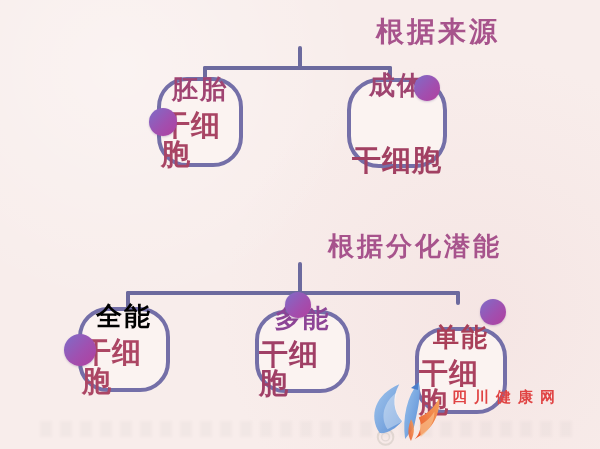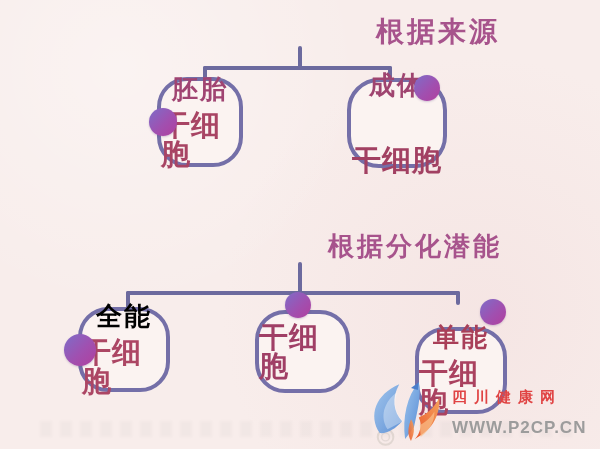--- a/index.html
+++ b/index.html
@@ -101,20 +101,21 @@
   <div class="conn" style="left:126px;top:291px;width:334px;height:4px;"></div>
   <div class="conn" style="left:126px;top:291px;width:4px;height:18px;"></div>
   <div class="conn" style="left:296px;top:291px;width:4px;height:14px;"></div>
   <div class="conn" style="left:456px;top:291px;width:4px;height:14px;"></div>
 
   <div class="node b3">
     <span class="l1">全能</span>
     <span class="l2">干细胞</span>
   </div>
   <div class="node b4">
+    <span class="l1">多能</span>
     <span class="l2">干细胞</span>
   </div>
   <div class="node b5">
     <span class="l1">单能</span>
     <span class="l2">干细胞</span>
   </div>
   <div class="dot d3"></div>
   <div class="dot d4"></div>
   <div class="dot d5"></div>
 
@@ -140,15 +141,14 @@
 
     <path d="M40,62 C37,40 42,18 54,4 C57,18 52,36 49,50 Z" fill="url(#pb)"></path>
     <path d="M54,4 L46,10 L53,12 Z" fill="#4a7ecb"></path>
 
     <path d="M50,62 C66,54 76,40 75,20 C69,32 61,37 54,40 C58,48 55,57 50,62 Z" fill="url(#po)"></path>
     <path d="M56,60 C66,52 70,44 70,34 C65,42 59,46 55,48 Z" fill="#f9c08a" opacity="0.7"></path>
     <path d="M46,64 C50,56 50,48 46,42 C43,50 42,58 46,64 Z" fill="url(#po)" opacity="0.9"></path>
   </svg>
 
   <div class="wm-name">四川健康网</div>
-  <div class="wm-url">WWW.P2CP.CN</div>
 
 </div>
 
 </body></html>

